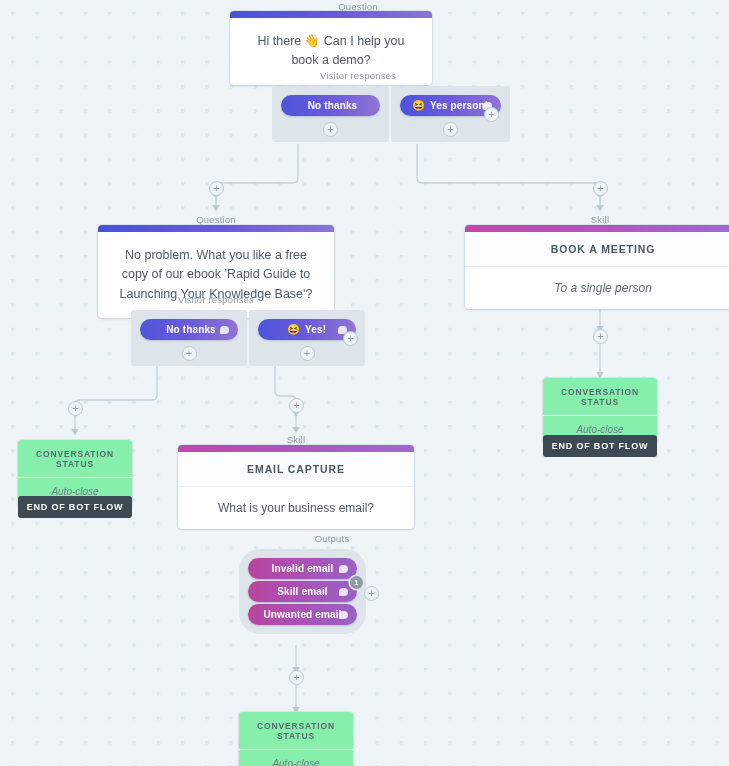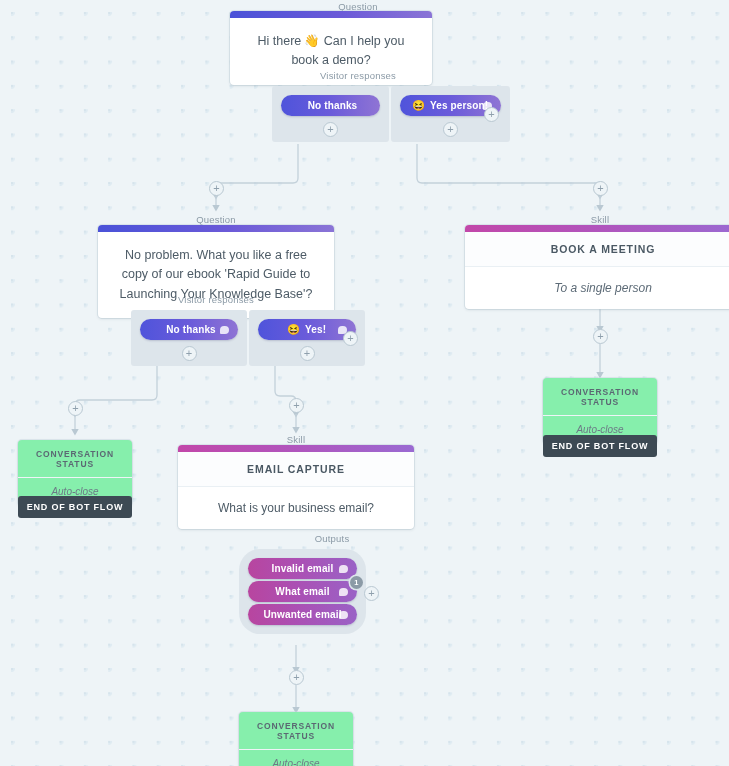--- a/index.html
+++ b/index.html
@@ -311,21 +311,21 @@
   <div class="skill-sub plain">What is your business email?</div>
 </div>
 
 <div class="caption" style="left:296px; top:533px;margin-left:36px;">Outputs</div>
 <div class="node group-box" style="left:239px; top:549px; width:127px;border-radius:21px;">
   <div class="pill pill-magenta">
     <span>Invalid email</span>
     <span class="chat-ico"></span>
   </div>
   <div class="pill pill-magenta" style="margin-top:2px;">
-    <span>What email</span>
+    <span>Skill email</span>
     <span class="chat-ico"></span>
     <span class="pill-badge">1</span>
   </div>
   <div class="pill pill-magenta" style="margin-top:2px;text-align:right;">
     <span>Unwanted email</span>
     <span class="chat-ico"></span>
   </div>
 </div>
 <div class="plus" style="left:364px; top:586px;">+</div>
 

